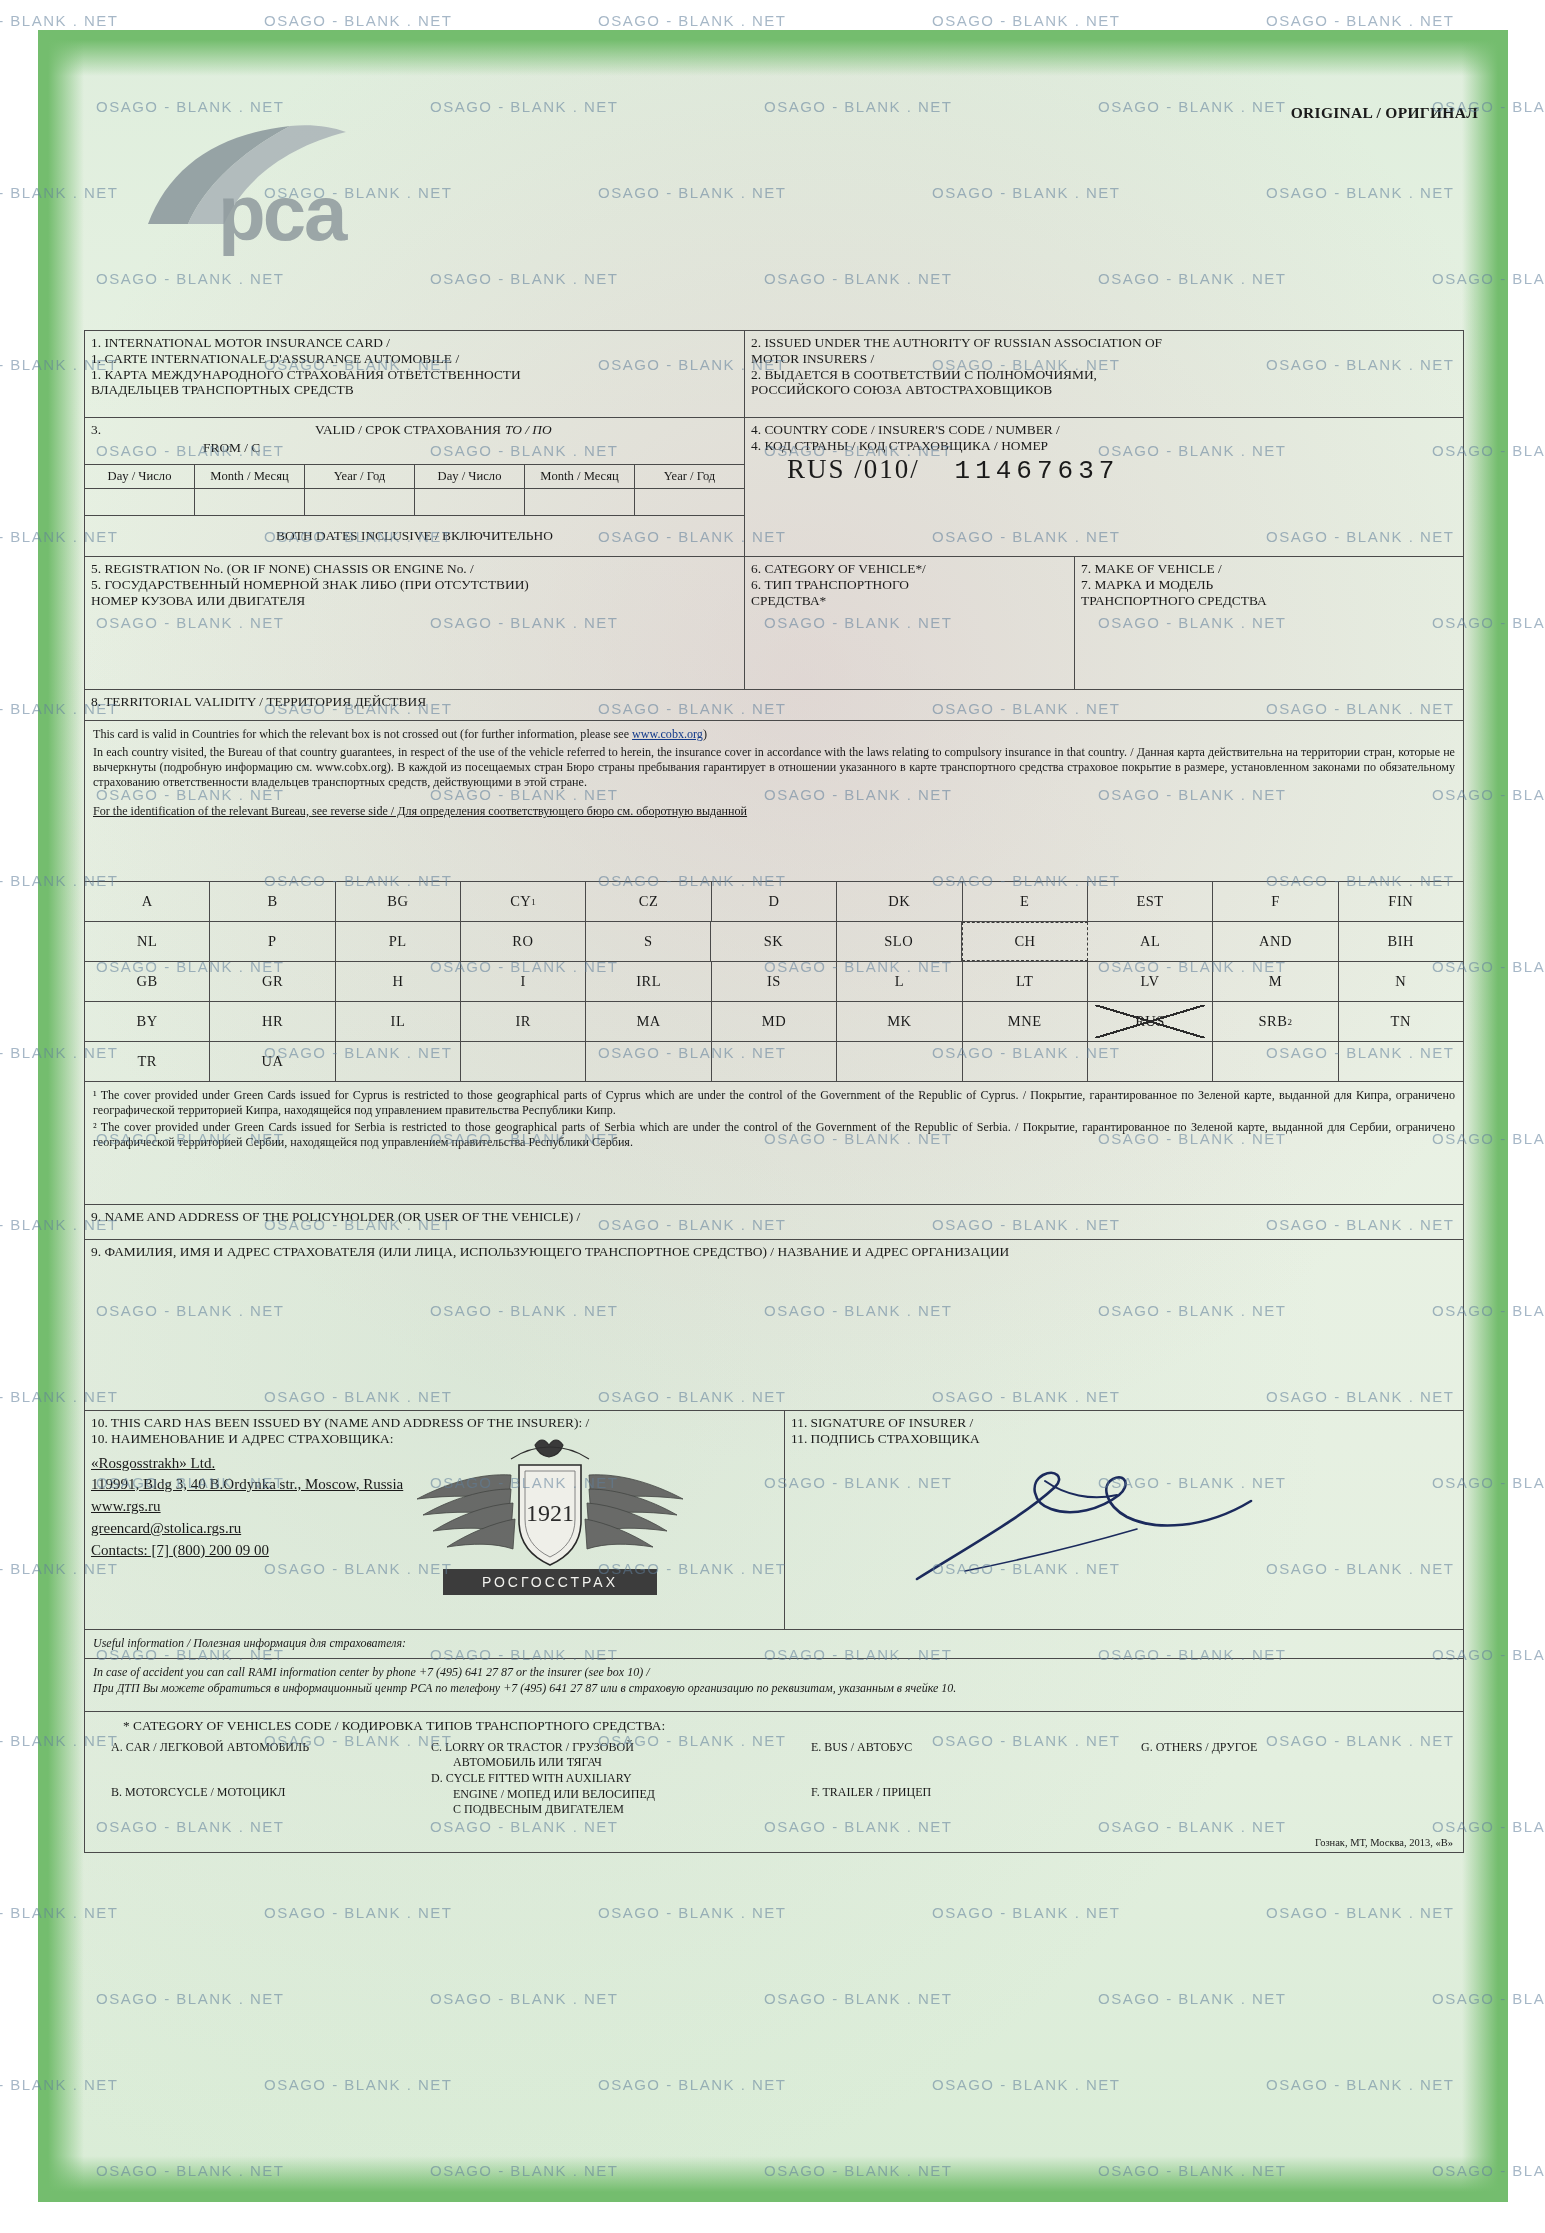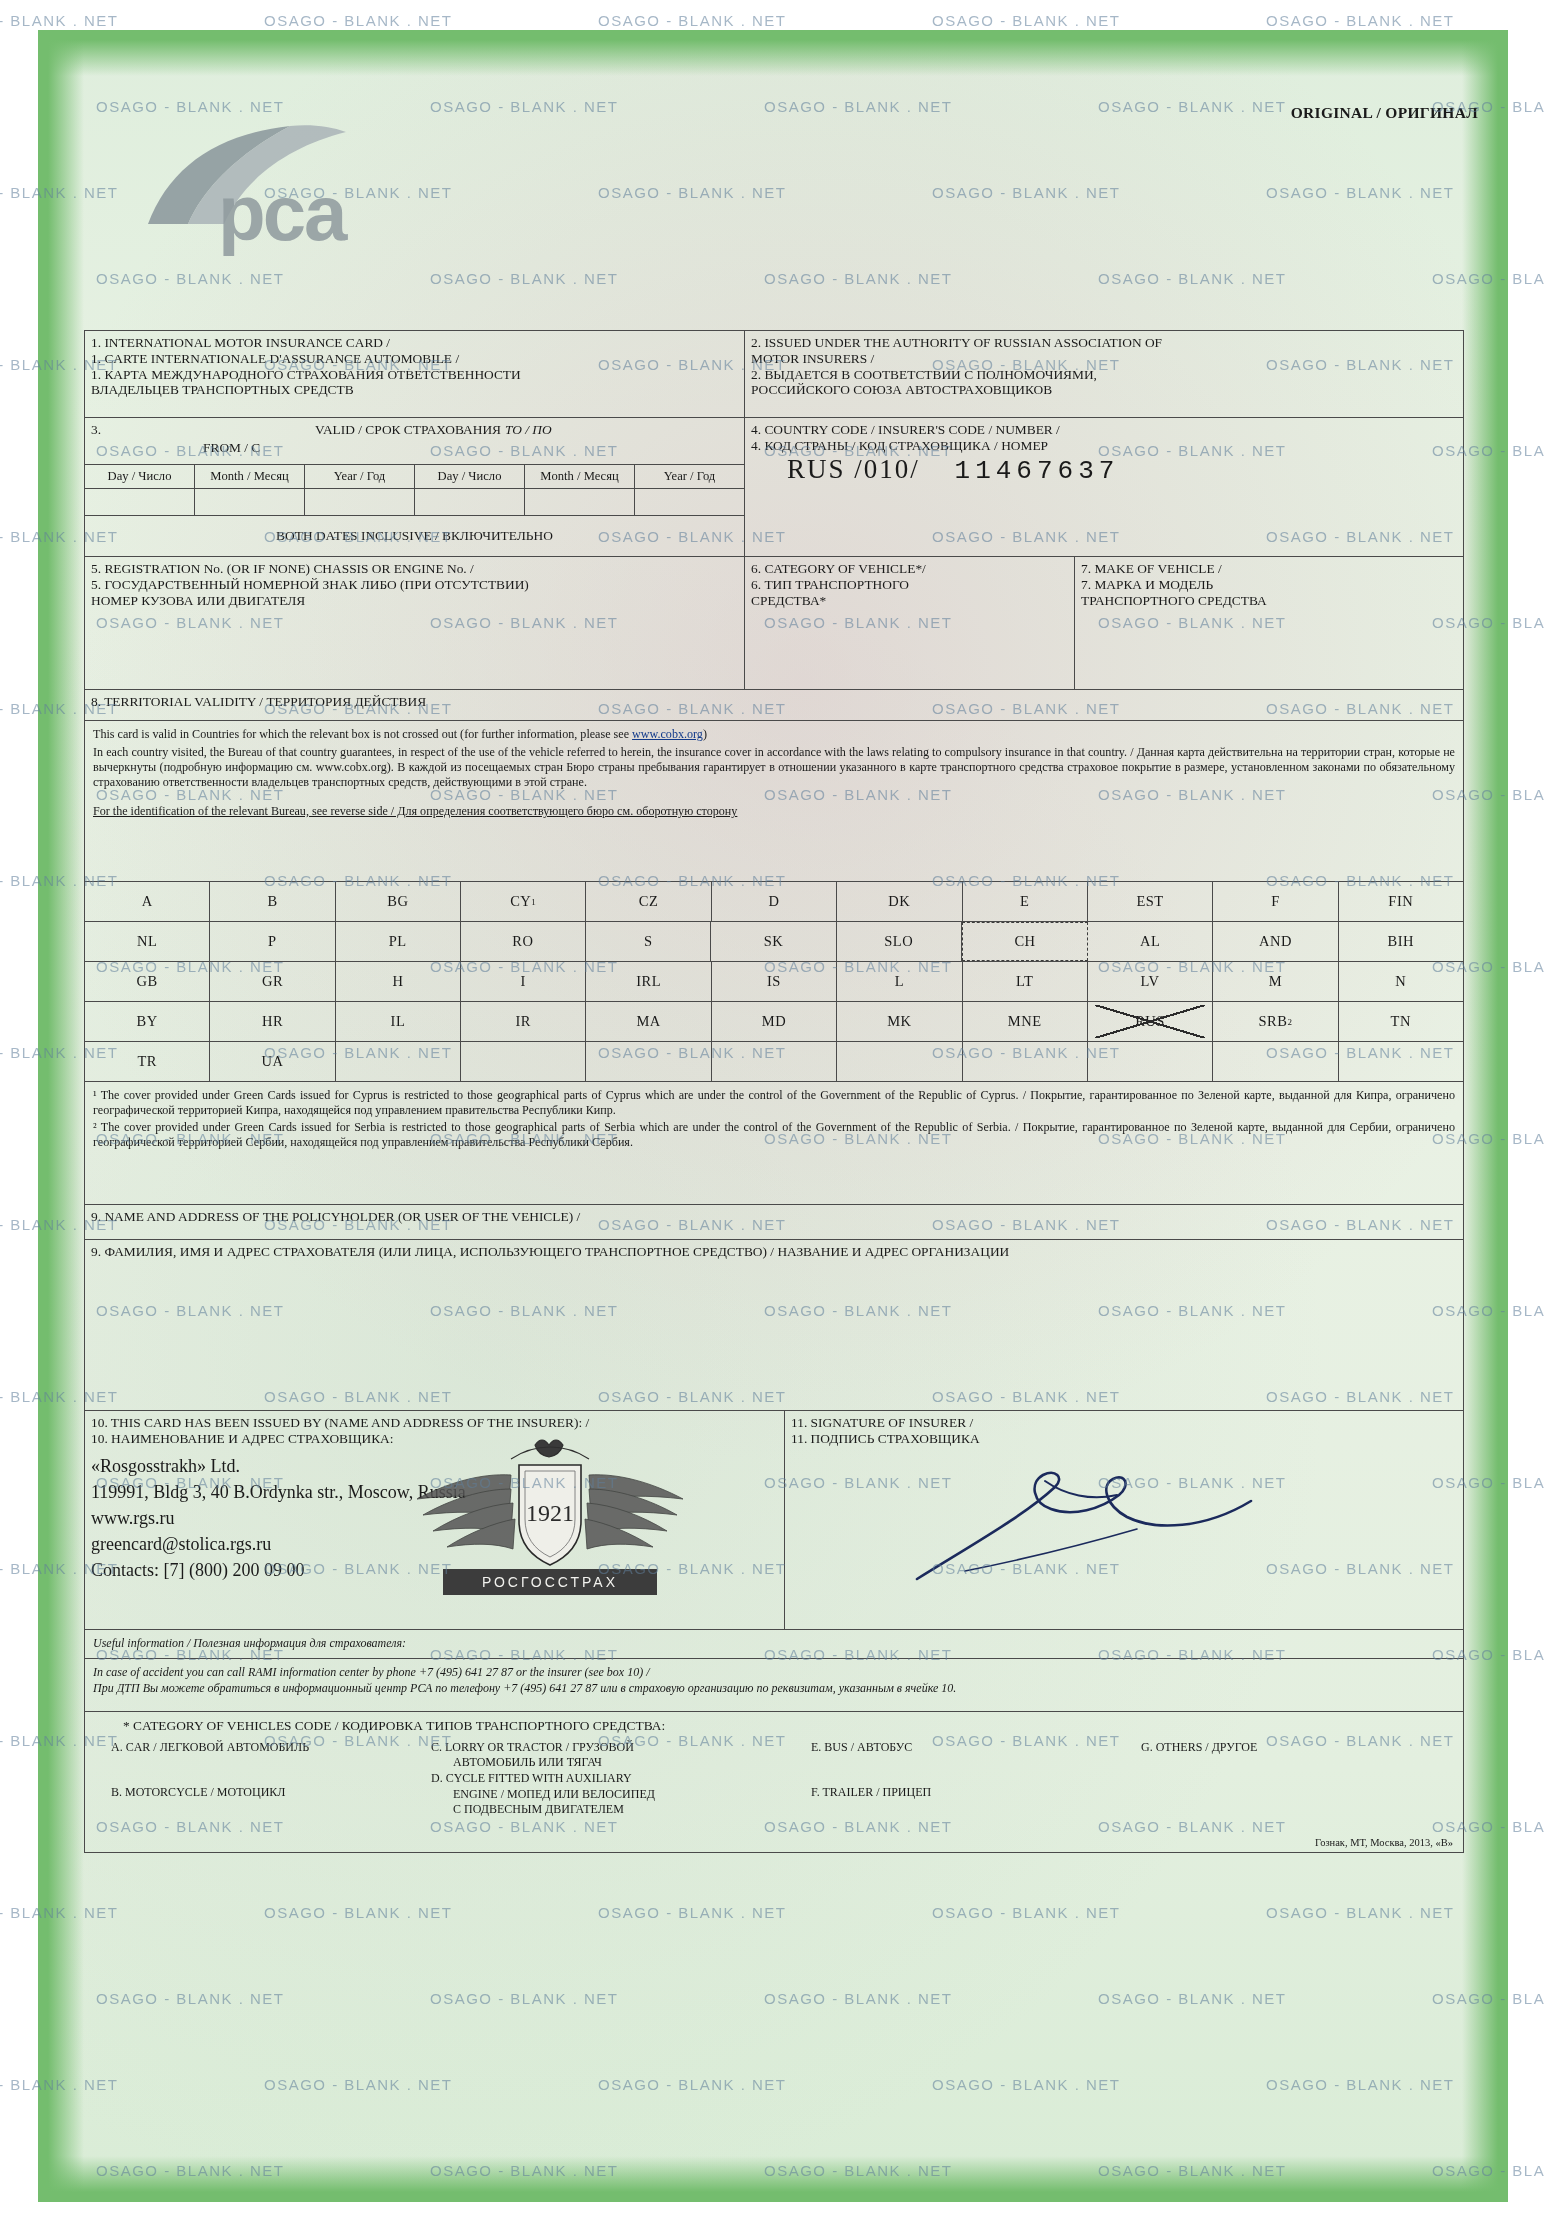--- a/index.html
+++ b/index.html
@@ -78,21 +78,21 @@
       background:linear-gradient(to top right, transparent 48.4%, #2b2b2b 48.4%, #2b2b2b 51.6%, transparent 51.6%),
                  linear-gradient(to bottom right, transparent 48.4%, #2b2b2b 48.4%, #2b2b2b 51.6%, transparent 51.6%);}
   .sup{font-size:9px;vertical-align:super;}
 
   .foot-notes{padding:6px 8px;}
   .foot-notes p{margin:0 0 2px 0;font-size:12.1px;line-height:1.25;text-align:justify;}
 
   
   .ins-l{width:700px;}
   .ins-r{width:676px;}
-  .ins-body{font-size:18px;line-height:1.45;padding-top:6px;}
+  .ins-body{font-size:15px;line-height:1.45;padding-top:6px;text-decoration:underline;}
 
   
   #emblem{position:absolute;left:300px;top:18px;width:330px;height:180px;}
 
   
   #sig{position:absolute;left:120px;top:40px;}
 
   .useful{padding:5px 8px;}
   .useful .it{font-style:italic;font-size:12px;line-height:1.35;}
 
@@ -195,21 +195,21 @@
       <div class="row">
         <div class="cell" style="width:100%;height:30px;">
           <div class="t">8. TERRITORIAL VALIDITY / ТЕРРИТОРИЯ ДЕЙСТВИЯ</div>
         </div>
       </div>
 
       <div class="row">
         <div class="cell terr-note" style="width:100%;height:160px;">
           <p>This card is valid in Countries for which the relevant box is not crossed out (for further information, please see <a href="#">www.cobx.org</a>)</p>
           <p>In each country visited, the Bureau of that country guarantees, in respect of the use of the vehicle referred to herein, the insurance cover in accordance with the laws relating to compulsory insurance in that country. / Данная карта действительна на территории стран, которые не вычеркнуты (подробную информацию см. www.cobx.org). В каждой из посещаемых стран Бюро страны пребывания гарантирует в отношении указанного в карте транспортного средства страховое покрытие в размере, установленном законами по обязательному страхованию ответственности владельцев транспортных средств, действующими в этой стране.</p>
-          <p style="margin-top:14px;"><span class="u" style="text-decoration:underline;">For the identification of the relevant Bureau, see reverse side / Для определения соответствующего бюро см. оборотную сторону</span></p>
+          <p style="margin-top:14px;"><span class="u" style="text-decoration:underline;">For the identification of the relevant Bureau, see reverse side / Для определения соответствующего бюро см. оборотную выданной</span></p>
         </div>
       </div>
 
       <div class="row">
         <div class="cell" style="width:100%;padding:0;">
           <div class="cgrid">
             <div class="crow">
               <div class="c">
                   <span>A</span>
                 </div>

